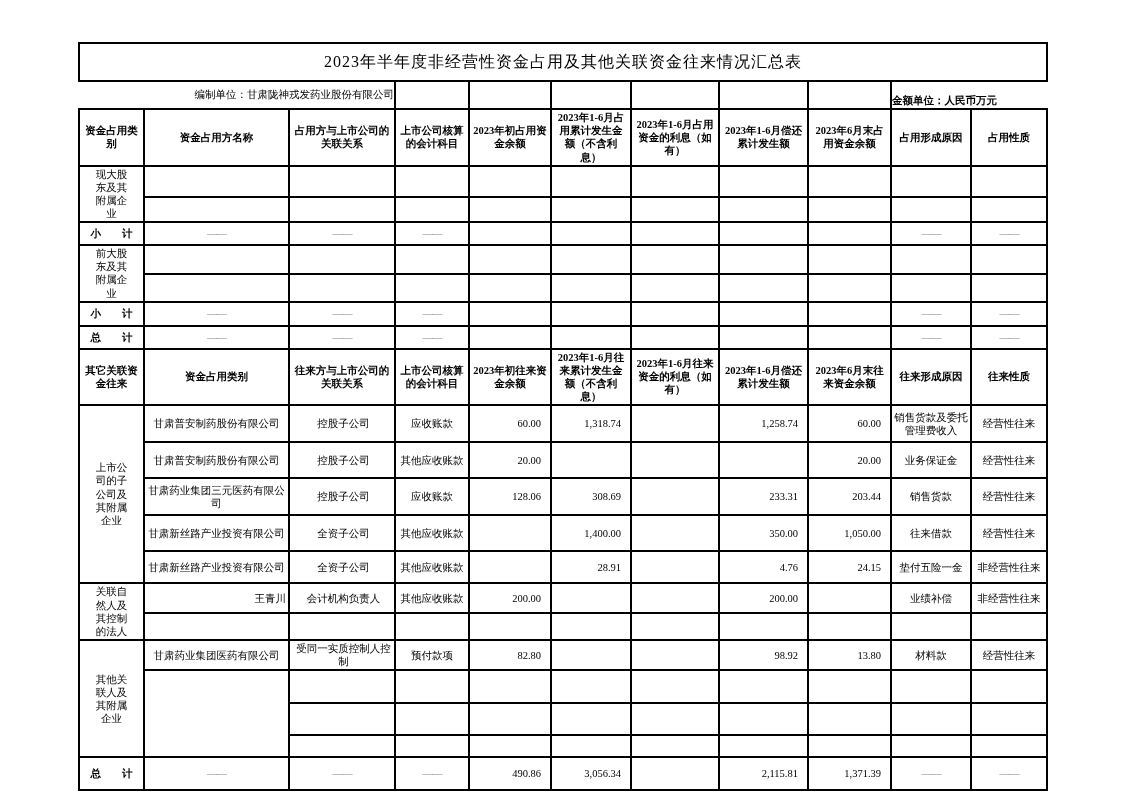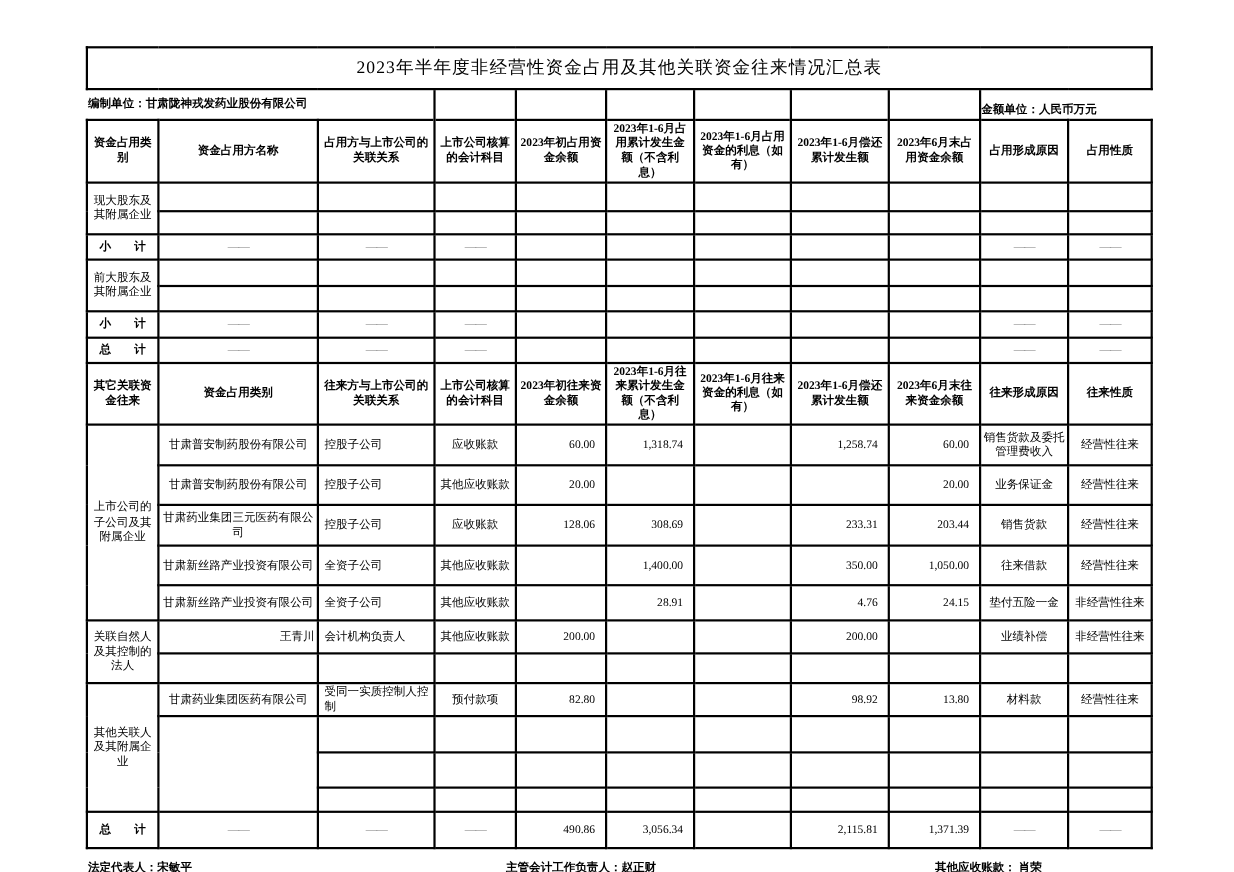--- a/index.html
+++ b/index.html
@@ -3,29 +3,29 @@
 <meta charset="utf-8">
 <style>
   html,body { margin:0; padding:0; background:#ffffff; }
   body { font-family:"Liberation Serif", serif; color:#000; }
   .sheet { position:relative; width:968px; margin:42px 0 0 78px; }
   table { border-collapse:collapse; table-layout:fixed; width:968px; }
   td, th { border:2px solid #000; font-size:10.5px; line-height:1.25; padding:1px 2px;
            text-align:center; vertical-align:middle; overflow:hidden; word-break:break-all; }
   th { font-weight:bold; padding:1px 3px; }
   .title-cell { font-size:16px; font-weight:normal; letter-spacing:1px; }
-  .meta-cell  { border:none; font-weight:bold; text-align:left; font-size:10.5px; padding:0 0 1px 1px; }
+  .meta-cell  { border:none; font-weight:normal; text-align:right; font-size:10.5px; padding:0 0 1px 1px; }
   .meta-right { border:none; font-weight:bold; text-align:left; font-size:10.5px; padding:12px 2px 1px 0; }
   .meta-tick  { border-top:none; border-bottom:none; }
   .num  { text-align:right; padding-right:9px; font-size:10.5px; }
-  .rel  { text-align:left; padding-left:5px; }
+  .rel  { text-align:center; padding-left:5px; }
   .name-left { text-align:right; padding-left:4px; }
   .lbl  { font-weight:bold; }
   .dash { color:#8a8a8a; letter-spacing:-1px; }
-  .cat  { padding:1px 3px; }
+  .cat  { padding:1px 15px; }
   .footer { position:relative; height:34px; border-bottom:1px solid #c9c9c9; font-weight:bold; font-size:10.5px; }
   .footer span { position:absolute; top:10px; white-space:nowrap;text-decoration:underline; }
   .f-left   { left:2px; }
   .f-center { left:382px; }
   .f-right  { left:772px; }
 </style>
 </head>
 <body>
 
 <div class="sheet">

